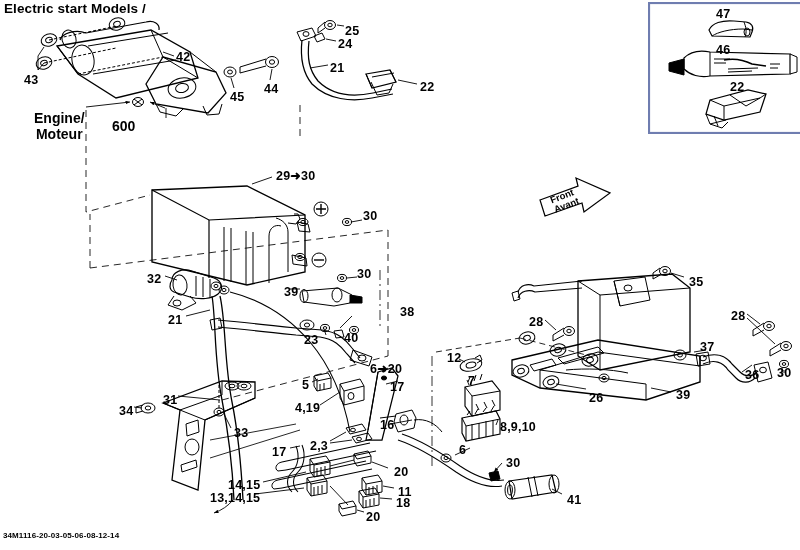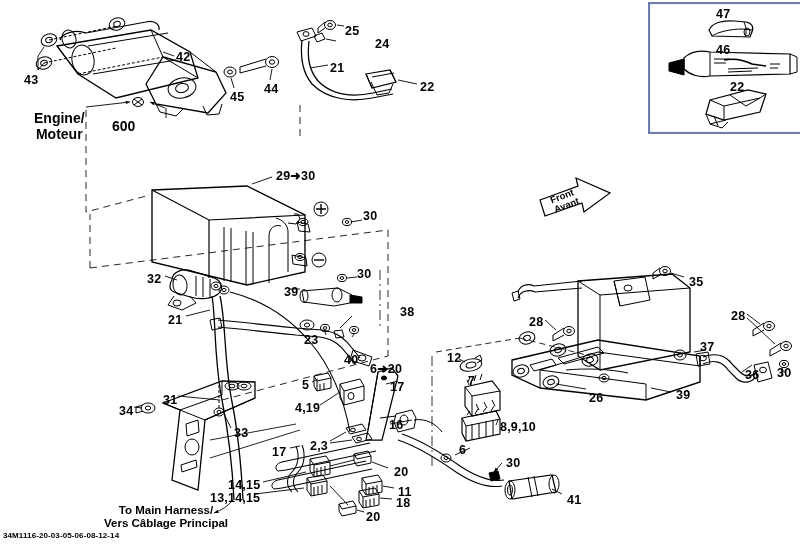--- a/index.html
+++ b/index.html
@@ -489,73 +489,71 @@
         <path d="M62,98 L76,104 L112,96 L118,92"></path>
         <path d="M76,104 L76,118"></path>
         <path d="M82,93 L98,104 L112,96"></path>
         <path d="M58,112 L62,122 L74,126 L80,120"></path>
         <path d="M62,122 L78,118"></path>
         <path d="M66,114 L70,124"></path>
       </g>
     </g>
   </svg>
 
-  <div class="title"><br></div>
+  <div class="title"><span>Electric start Models /</span><br></div>
 
   <div class="sub" style="left:34px;top:111px;">Engine/
 Moteur</div>
 
   <div class="big600" style="left:112px;top:118px;">600</div>
 
 
   <div class="frontlbl" style="left:549px;top:196px;">Front
 Avant</div>
 
-  <div class="harness" style="left:104px;top:504px;">To Main Harness/
-Vers Câblage Principal</div>
 
   <div class="foot">34M1116-20-03-05-06-08-12-14</div>
 
   <div id="callout-layer">
       <div class="lbl" style="left: 24px; top: 74px;">43</div>
       <div class="lbl" style="left: 176px; top: 51px;">42</div>
       <div class="lbl" style="left: 230px; top: 91px;">45</div>
       <div class="lbl" style="left: 264px; top: 83px;">44</div>
       <div class="lbl" style="left: 345px; top: 25px;">25</div>
-      <div class="lbl" style="left: 338px; top: 38px; margin-left: 37px;">24</div>
+      <div class="lbl" style="left: 338px; top: 38px;">24</div>
       <div class="lbl" style="left: 330px; top: 62px;">21</div>
       <div class="lbl" style="left: 420px; top: 81px;">22</div>
       <div class="lbl" style="left: 716px; top: 8px;">47</div>
       <div class="lbl" style="left: 716px; top: 44px;">46</div>
       <div class="lbl" style="left: 730px; top: 81px;">22</div>
       <div class="lbl" style="left: 276px; top: 170px;">29➜30</div>
       <div class="lbl" style="left: 363px; top: 210px;">30</div>
       <div class="lbl" style="left: 357px; top: 268px;">30</div>
       <div class="lbl" style="left: 147px; top: 273px;">32</div>
       <div class="lbl" style="left: 284px; top: 286px;">39</div>
       <div class="lbl" style="left: 356px; top: 306px; margin-left: 44px;">38</div>
       <div class="lbl" style="left: 168px; top: 314px;">21</div>
       <div class="lbl" style="left: 304px; top: 334px;">23</div>
-      <div class="lbl" style="left: 344px; top: 354px;">40</div>
+      <div class="lbl" style="left: 344px; top: 332px;">40</div>
       <div class="lbl" style="left: 689px; top: 276px;">35</div>
       <div class="lbl" style="left: 529px; top: 316px;">28</div>
       <div class="lbl" style="left: 731px; top: 310px;">28</div>
       <div class="lbl" style="left: 700px; top: 341px;">37</div>
       <div class="lbl" style="left: 745px; top: 369px;">36</div>
       <div class="lbl" style="left: 777px; top: 367px;">30</div>
       <div class="lbl" style="left: 589px; top: 392px;">26</div>
       <div class="lbl" style="left: 676px; top: 389px;">39</div>
       <div class="lbl" style="left: 447px; top: 352px;">12</div>
       <div class="lbl" style="left: 468px; top: 375px;">7</div>
       <div class="lbl" style="left: 500px; top: 421px;">8,9,10</div>
       <div class="lbl" style="left: 370px; top: 363px;">6➜20</div>
       <div class="lbl" style="left: 390px; top: 381px;">17</div>
       <div class="lbl" style="left: 302px; top: 379px;">5</div>
       <div class="lbl" style="left: 295px; top: 402px;">4,19</div>
-      <div class="lbl" style="left: 389px; top: 419px;">16</div>
+      <div class="lbl" style="left: 380px; top: 419px;">16</div>
       <div class="lbl" style="left: 163px; top: 394px;">31</div>
       <div class="lbl" style="left: 119px; top: 405px;">34</div>
       <div class="lbl" style="left: 234px; top: 427px;">33</div>
       <div class="lbl" style="left: 272px; top: 446px;">17</div>
       <div class="lbl" style="left: 310px; top: 440px;">2,3</div>
       <div class="lbl" style="left: 459px; top: 444px;">6</div>
       <div class="lbl" style="left: 228px; top: 479px;">14,15</div>
       <div class="lbl" style="left: 210px; top: 492px;">13,14,15</div>
       <div class="lbl" style="left: 394px; top: 466px;">20</div>
       <div class="lbl" style="left: 398px; top: 486px;">11</div>

